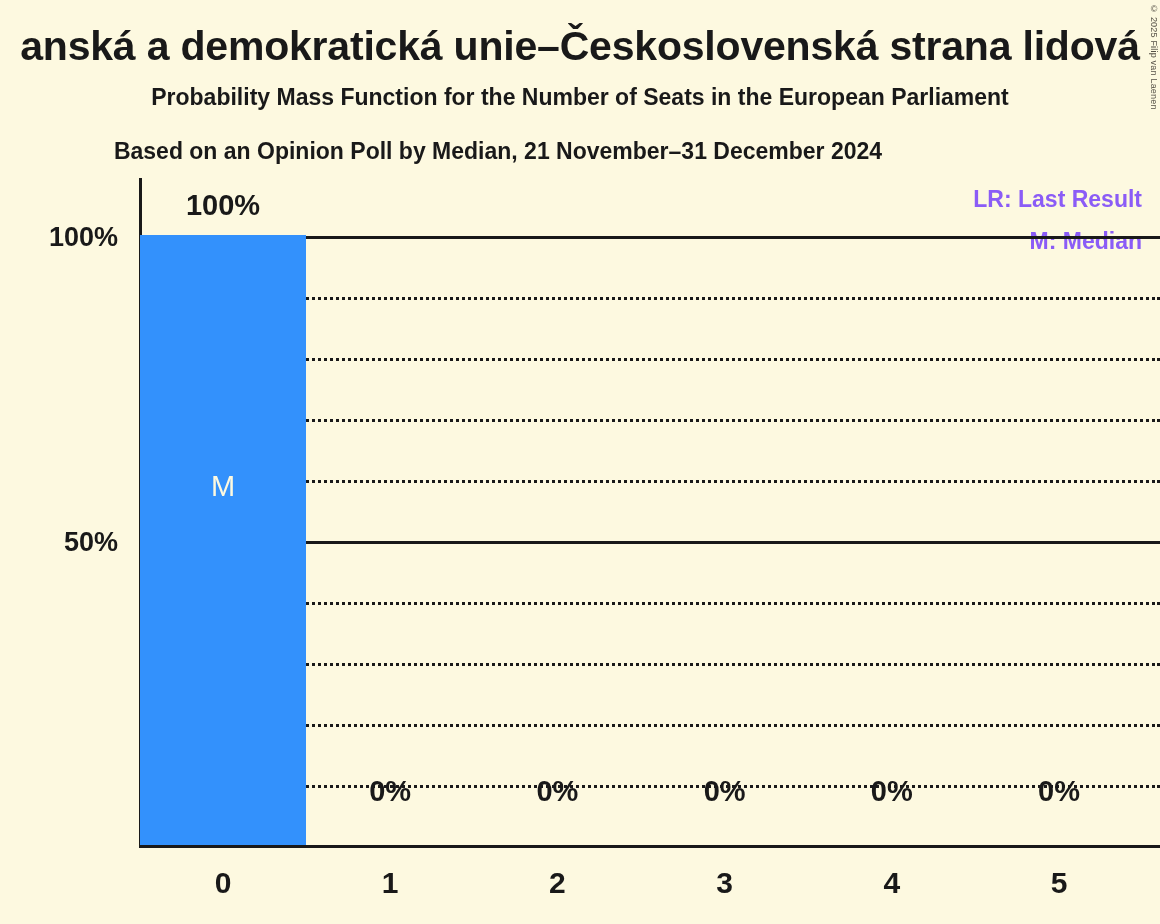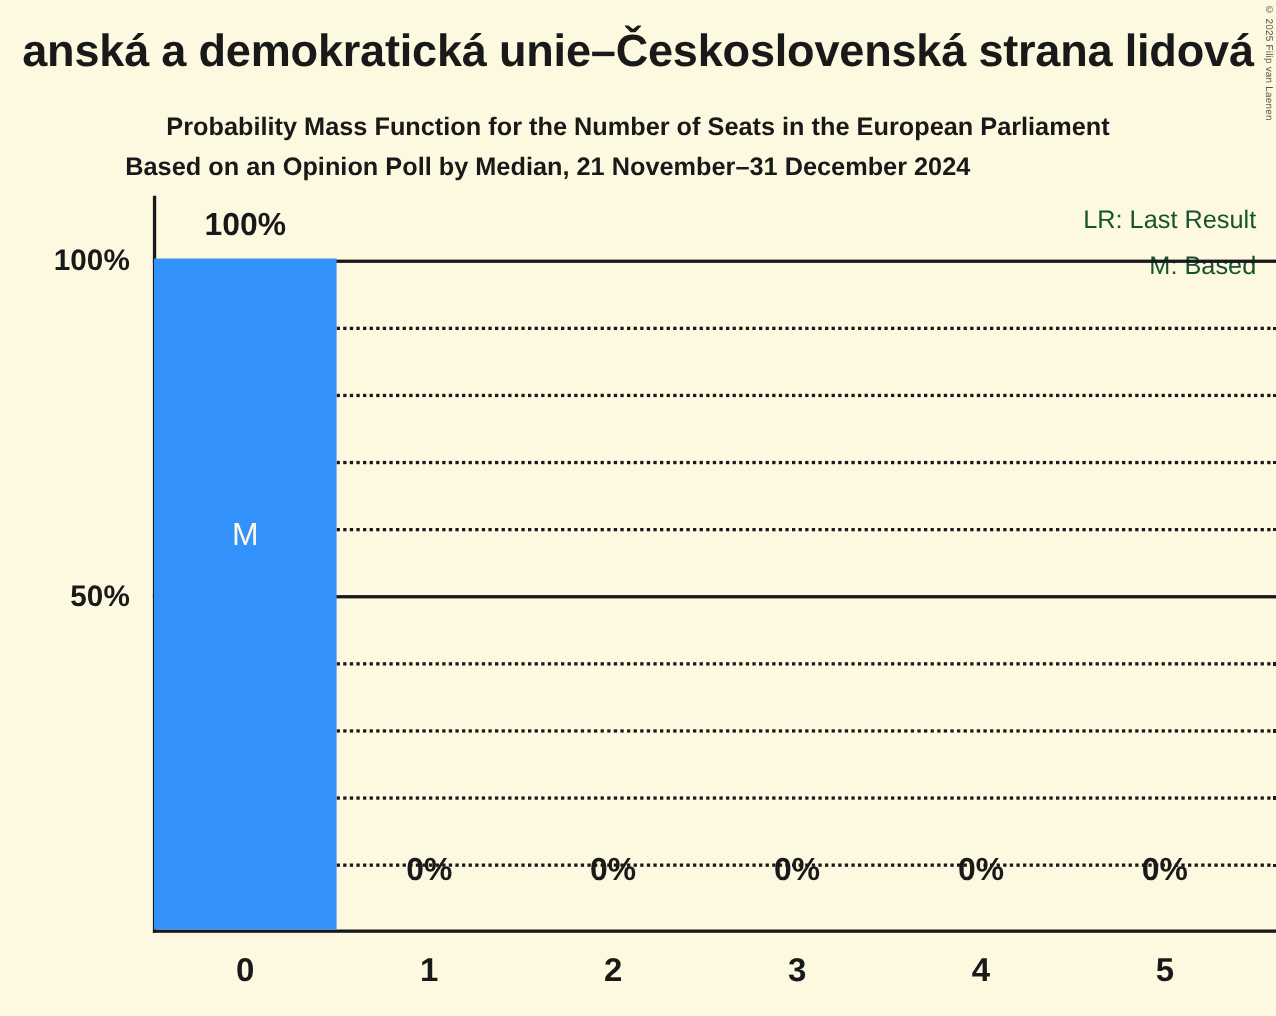--- a/index.html
+++ b/index.html
@@ -39,21 +39,21 @@
     white-space: nowrap;
     font-size: 41px;
     font-weight: bold;
     line-height: 56px;
     letter-spacing: -0.2px;
     transform: scaleX(1.0);
   }
 
   .subtitle1 {
     position: absolute;
-    left: 0; top: 98px;
+    left: 0; top: 80px;
     width: 1160px;
     text-align: center;
     font-size: 23px;
     font-weight: bold;
     line-height: 34px;
     white-space: nowrap;
   }
   .subtitle2 {
     position: absolute;
     left: 0; top: 134px;
@@ -164,43 +164,43 @@
     color: #191919;
     white-space: nowrap;
   }
 
   
   .legend {
     position: absolute;
     right: 18px;
     text-align: right;
     font-size: 23px;
-    font-weight: normal;
-    white-space: nowrap;
-    color: #14532d;
+    font-weight: bold;
+    white-space: nowrap;
+    color: #8b5cf6;
   }
   #legend-lr { top: 186px; }
   #legend-m  { top: 228px; }
 </style>
 </head>
 <body>
 
 <div id="canvas">
 
   <div class="title-wrap">
     <span class="title">anská a demokratická unie–Československá strana lidová</span>
   </div>
 
   <div class="subtitle1">Probability Mass Function for the Number of Seats in the European Parliament</div>
   <div class="subtitle2">Based on an Opinion Poll by Median, 21 November–31 December 2024</div>
 
   <div class="copyright">© 2025 Filip van Laenen</div>
 
   <div class="legend" id="legend-lr">LR: Last Result</div>
-  <div class="legend" id="legend-m">M: Based</div>
+  <div class="legend" id="legend-m">M: Median</div>
 
   <div id="plot">
     <div class="y-axis-line"></div>
     <div class="x-axis-line"></div>
     <div id="gridlines">
         <div class="gridline solid" style="top: 58px;"></div>
         <div class="gridline solid" style="top: 363px;"></div>
         <div class="gridline dotted" style="top: 119px;"></div>
         <div class="gridline dotted" style="top: 180px;"></div>
         <div class="gridline dotted" style="top: 241px;"></div>

